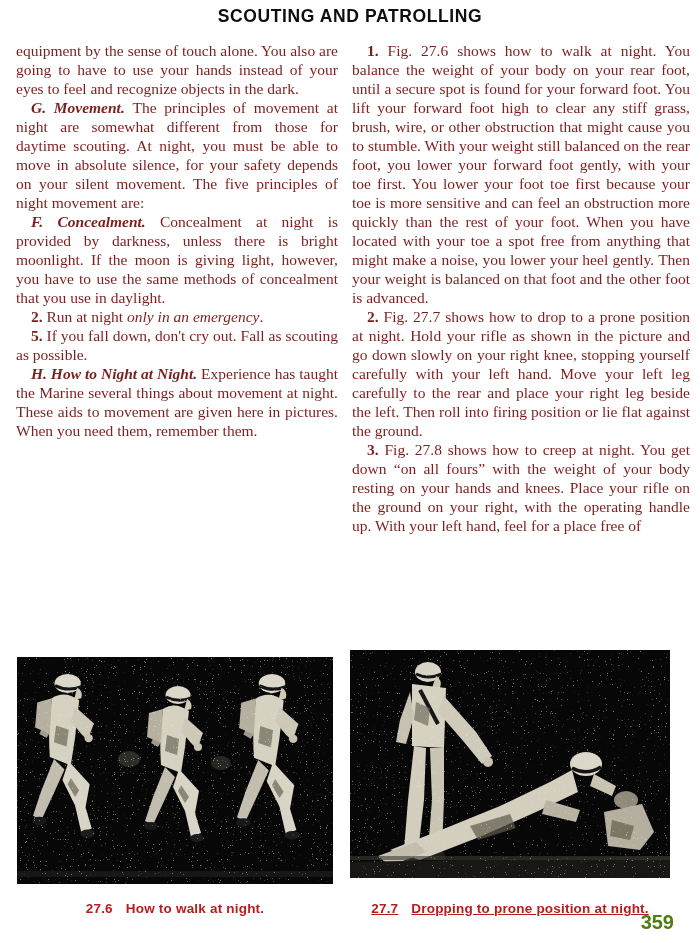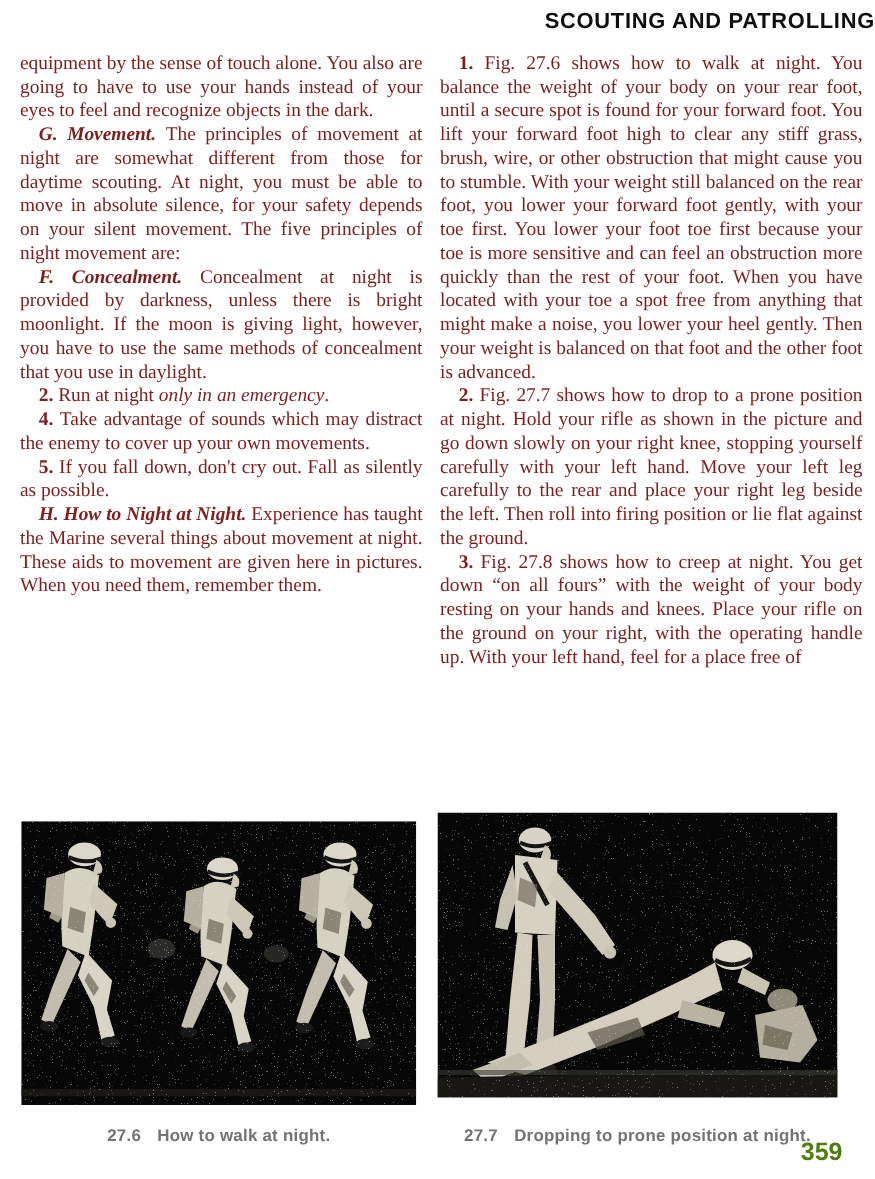--- a/index.html
+++ b/index.html
@@ -8,21 +8,21 @@
     background:#ffffff;
     font-family:"Liberation Serif", serif;
     color:#171717;
     position:relative;
     overflow:hidden;
   }
   .page { position:absolute; inset:0; }
 
   .header-title {
     position:absolute; top:6px; left:0; width:100%;
-    text-align:right;
+    text-align:center;
     font-family:"Liberation Sans", sans-serif;
     font-weight:bold; font-size:17.5px; letter-spacing:0.6px;
     color:#0e0e0e;
   }
 
   .columns {
     position:absolute; top:41px; left:16px; width:674px;
     display:grid; grid-template-columns:322px 338px; column-gap:14px;
   }
   .col { }
@@ -40,25 +40,25 @@
 
   .figure-photo { position:absolute; }
   .figure-photo svg { display:block; }
   #fig-left  { left:17px;  top:657px; }
   #fig-right { left:350px; top:650px; }
 
   .caption {
     position:absolute; top:901px;
     display:flex; justify-content:center; gap:13px;
     font-family:"Liberation Sans", sans-serif;
-    font-weight:bold; font-size:13.5px; color:#737373;
+    font-weight:bold; font-size:13.5px; color:#b91c1c;
     letter-spacing:0.2px;
   }
   #caption-left  { left:17px;  width:316px; }
-  #caption-right { left:350px; width:320px; }
+  #caption-right { left:350px; width:320px;text-decoration:underline; }
 
   .page-number {
     position:absolute; top:911px; right:26px;
     font-family:"Liberation Sans", sans-serif;
     font-weight:bold; font-size:20px; color:#4d7c0f;
   }
 </style>
 </head>
 <body>
 
@@ -66,22 +66,21 @@
 
   <div class="header-title">SCOUTING AND PATROLLING</div>
 
   <div class="columns">
 
     <div class="col">
       <p><span>equipment by the sense of touch alone. You also are going to have to use your hands instead of your eyes to feel and recognize objects in the dark.</span></p>
       <p class="indent"><span class="lead">G. Movement.</span><span>The principles of movement at night are somewhat different from those for daytime scouting. At night, you must be able to move in absolute silence, for your safety depends on your silent movement. The five principles of night movement are:</span></p>
       <p class="indent"><span class="lead">F. Concealment.</span><span>Concealment at night is provided by darkness, unless there is bright moonlight. If the moon is giving light, however, you have to use the same methods of concealment that you use in daylight.</span></p>
       <p class="indent"><span class="num">2.</span><span>Run at night </span><span class="ital">only in an emergency</span><span>.</span></p>
-      <p class="indent"><span class="num">4.</span><span>Take advantage of sounds which may distract the enemy to cover up your own movements.</span></p>
-      <p class="indent"><span class="num">5.</span><span>If you fall down, don't cry out. Fall as silently as possible.</span></p>
+      <p class="indent"><span class="num">5.</span><span>If you fall down, don't cry out. Fall as scouting as possible.</span></p>
       <p class="indent"><span class="lead">H. How to Night at Night.</span><span>Experience has taught the Marine several things about movement at night. These aids to movement are given here in pictures. When you need them, remember them.</span></p>
     </div>
 
     <div class="col">
       <p class="indent"><span class="num">1.</span><span>Fig. 27.6 shows how to walk at night. You balance the weight of your body on your rear foot, until a secure spot is found for your forward foot. You lift your forward foot high to clear any stiff grass, brush, wire, or other obstruction that might cause you to stumble. With your weight still balanced on the rear foot, you lower your forward foot gently, with your toe first. You lower your foot toe first because your toe is more sensitive and can feel an obstruction more quickly than the rest of your foot. When you have located with your toe a spot free from anything that might make a noise, you lower your heel gently. Then your weight is balanced on that foot and the other foot is advanced.</span></p>
       <p class="indent"><span class="num">2.</span><span>Fig. 27.7 shows how to drop to a prone position at night. Hold your rifle as shown in the picture and go down slowly on your right knee, stopping yourself carefully with your left hand. Move your left leg carefully to the rear and place your right leg beside the left. Then roll into firing position or lie flat against the ground.</span></p>
       <p class="indent"><span class="num">3.</span><span>Fig. 27.8 shows how to creep at night. You get down “on all fours” with the weight of your body resting on your hands and knees. Place your rifle on the ground on your right, with the operating handle up. With your left hand, feel for a place free of</span></p>
     </div>
 
   </div>

